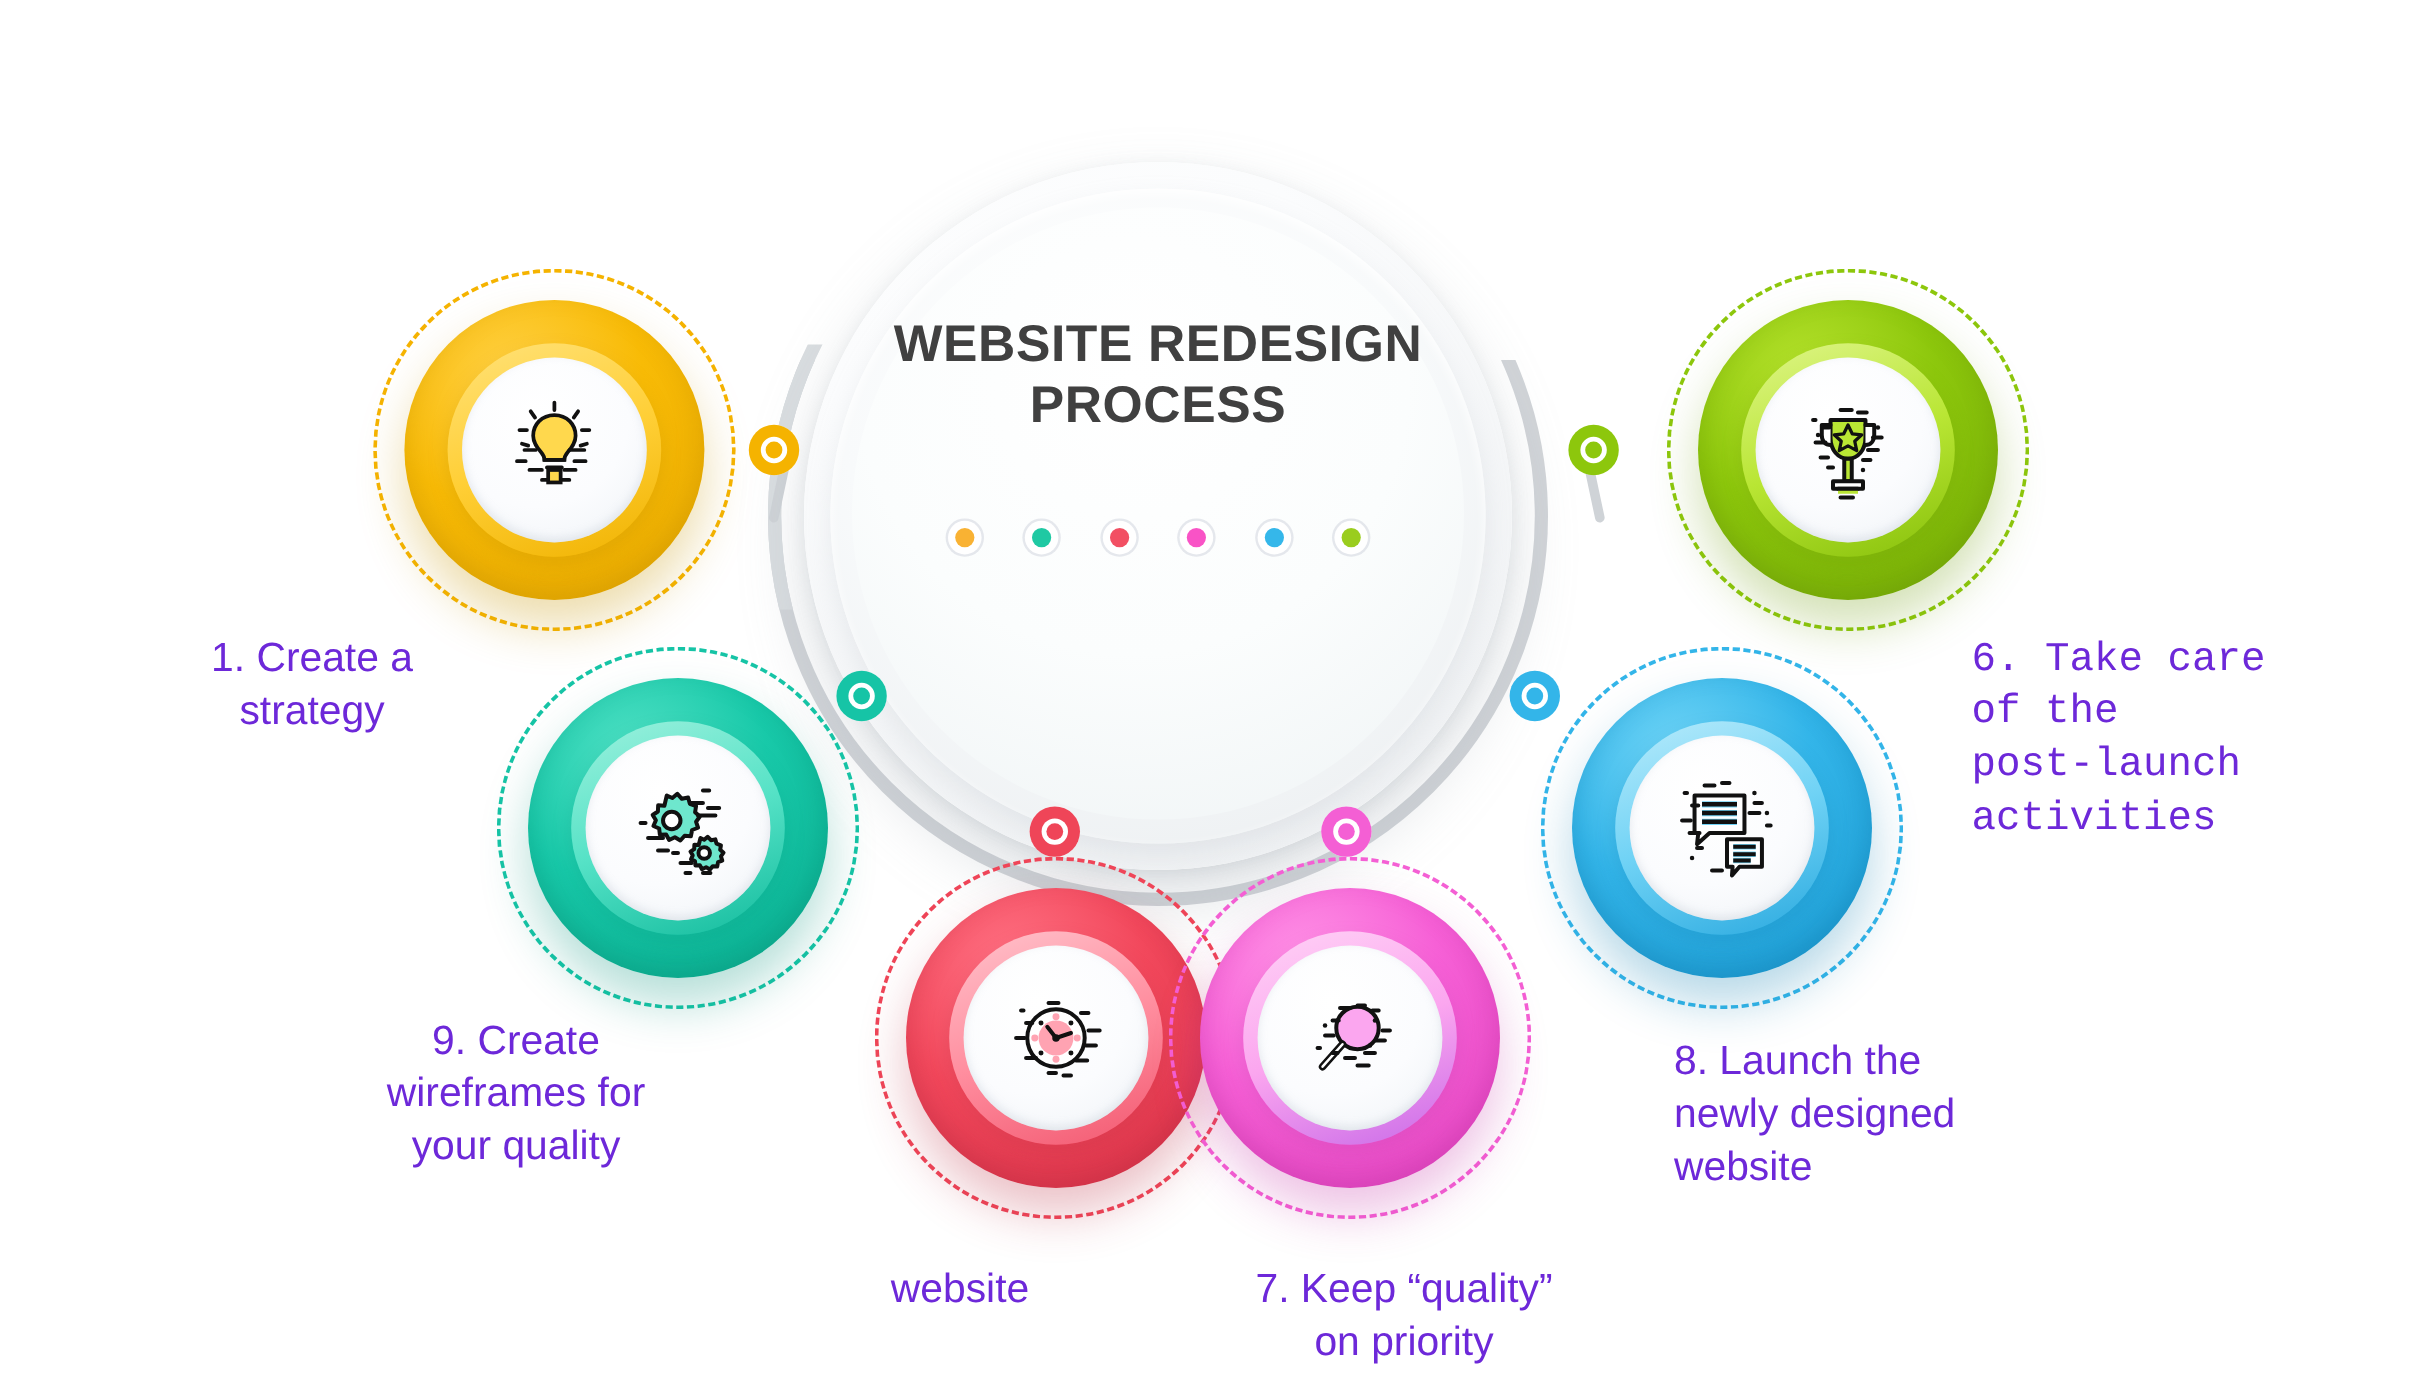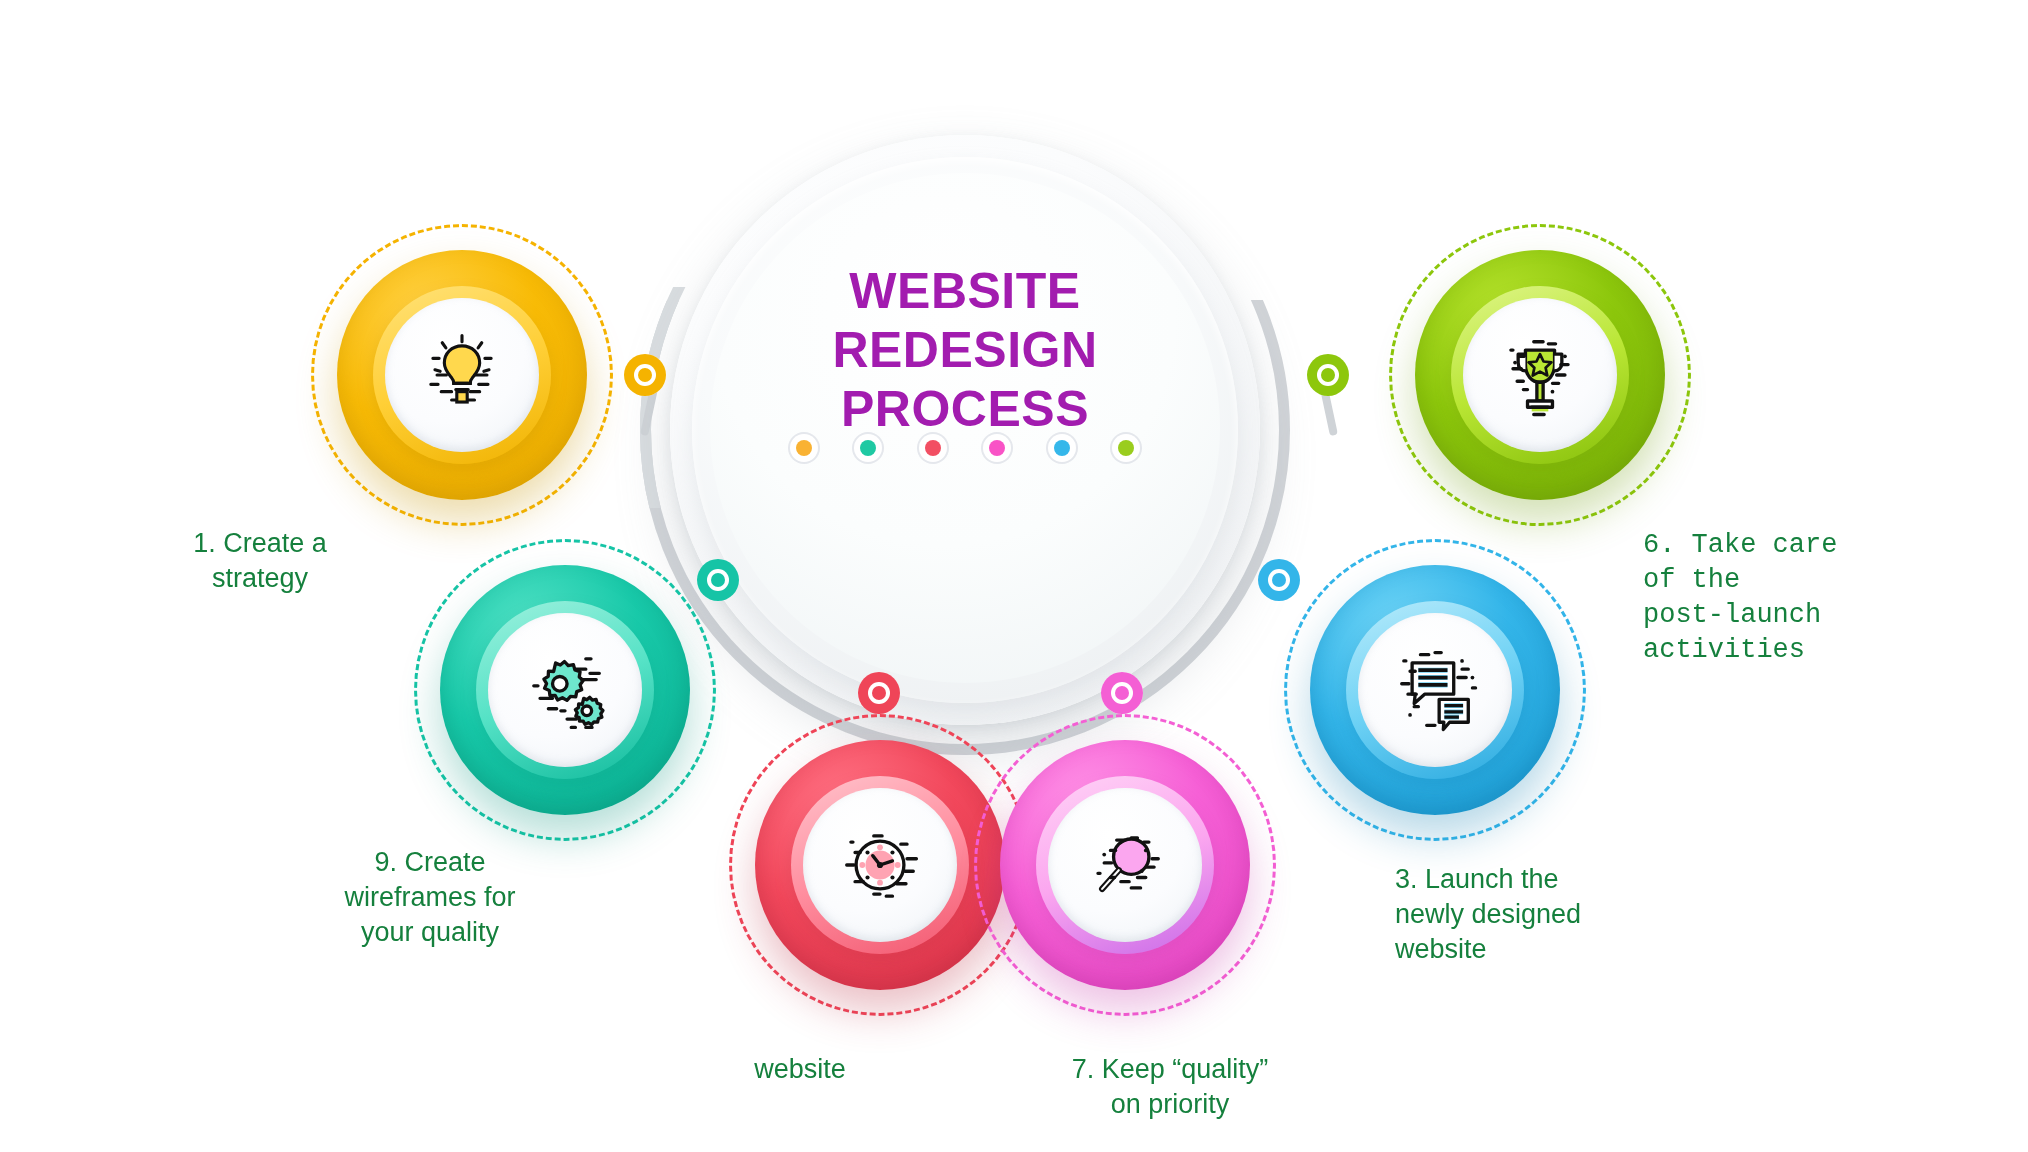--- a/index.html
+++ b/index.html
@@ -21,21 +21,21 @@
   .arc{position:absolute;left:640px;top:105px;width:650px;height:650px;border-radius:50%;
        border:11px solid #c9cdd1;box-sizing:border-box;
        clip-path:polygon(0% 30%,100% 30%,100% 100%,0% 100%);
        opacity:.85;}
   .arc2{position:absolute;left:640px;top:105px;width:650px;height:650px;border-radius:50%;
        border:11px solid #d9dde0;box-sizing:border-box;
        clip-path:polygon(0% 28%,16% 28%,16% 62%,0% 62%);}
 
   
   .hub-title{position:absolute;left:715px;top:262px;width:500px;text-align:center;
-       font-size:50px;font-weight:700;letter-spacing:.5px;line-height:1.18;color:#a21caf;
+       font-size:43px;font-weight:700;letter-spacing:.5px;line-height:1.18;color:#404040;
        text-shadow:0 1px 2px rgba(255,255,255,.9);}
 
   
   .dotrow{position:absolute;left:790px;top:434px;width:350px;display:flex;
        justify-content:space-between;align-items:center;}
   .mini{width:28px;height:28px;border-radius:50%;display:flex;align-items:center;
        justify-content:center;background:#fff;box-shadow:0 0 0 2px rgba(210,214,222,.55);}
   .mini i{display:block;width:16px;height:16px;border-radius:50%;}
 
   
@@ -51,21 +51,21 @@
   .face svg{width:104px;height:104px;display:block;}
 
   
   .bullet{position:absolute;width:42px;height:42px;border-radius:50%;
        display:flex;align-items:center;justify-content:center;background:#fff;}
   .bullet .ob{width:42px;height:42px;border-radius:50%;display:flex;align-items:center;
        justify-content:center;}
   .bullet .ib{width:14px;height:14px;border-radius:50%;}
 
   
-  .label{position:absolute;font-size:27px;line-height:1.3;color:#15803d;font-weight:400;}
+  .label{position:absolute;font-size:34px;line-height:1.3;color:#6d28d9;font-weight:400;}
   .lc{text-align:center;}
   .ll{text-align:left;}
 
   .stub{position:absolute;background:#cfd3d7;border-radius:6px;}
 </style>
 </head>
 <body>
 
 <div id="stage">
 
@@ -277,21 +277,21 @@
     </div>
   </div>
   <div class="bullet" style="left:1258px;top:559px;">
     <span class="ob" style="background:#33b5e9;">
         <span style="width:22px;height:22px;border-radius:50%;background:#fff;display:flex;align-items:center;justify-content:center;">
           <span class="ib" style="background:#33b5e9;"></span>
         </span>
       </span>
   </div>
   <div class="label ll" style="left:1395px;top:862px;width:360px;">
-    <div>3. Launch the</div>
+    <div>8. Launch the</div>
     <div>newly designed</div>
     <div>website</div>
   </div>
 
   <div class="node" style="left:1415px;top:250px;color:#8dc70c;">
     <div class="dash"></div>
     <div class="disc" style="background:radial-gradient(circle at 35% 26%, #b6e22c 0%, #8dc70c 45%, #72a806 100%);
                 box-shadow:0 22px 40px rgba(110,155,10,.30), inset 0 -10px 22px rgba(95,135,5,.30);"></div>
     <div class="ring" style="background:linear-gradient(160deg,#dff58a 0%,#b9e634 50%,#87c00a 100%);
                 box-shadow:0 8px 16px rgba(110,155,10,.28);"></div>

